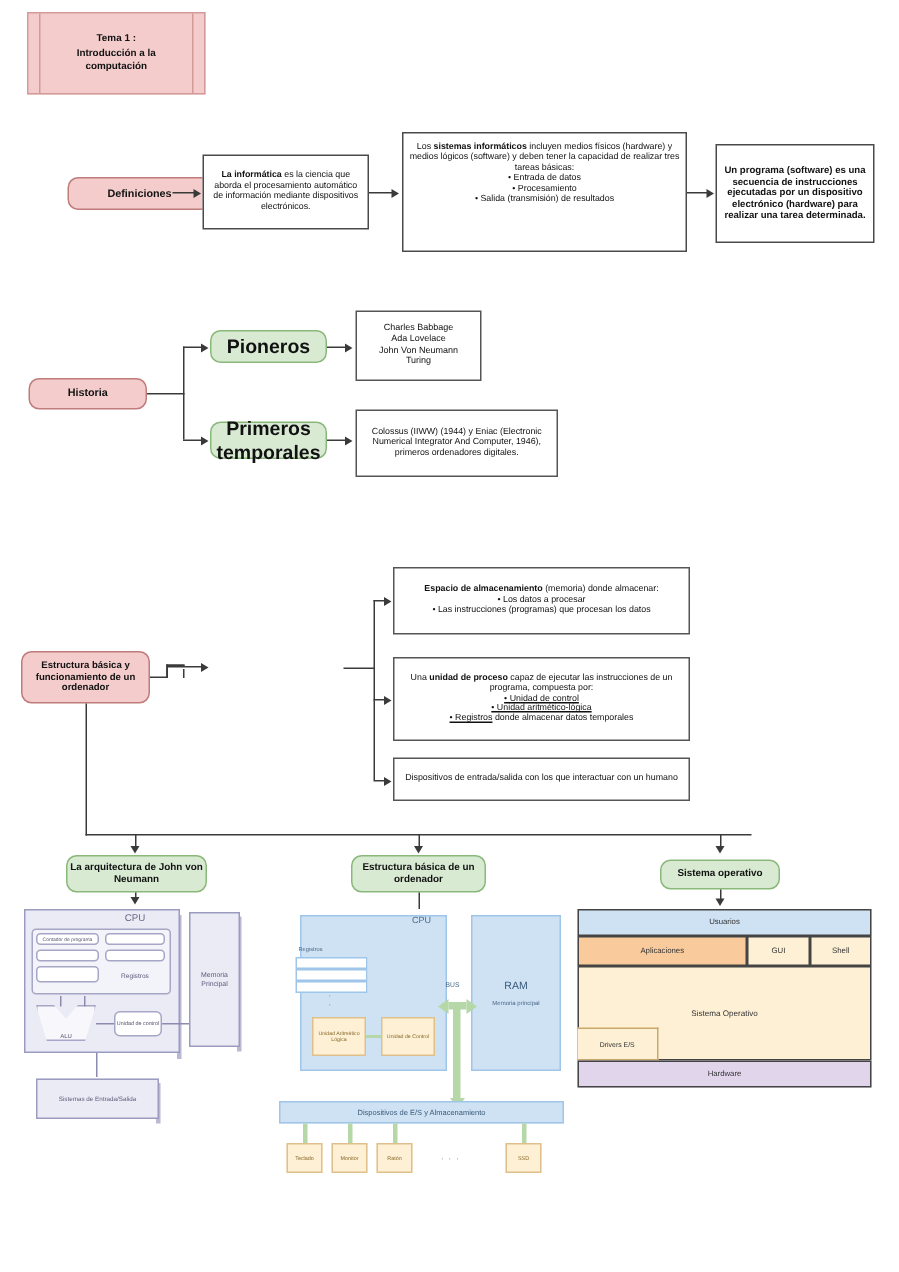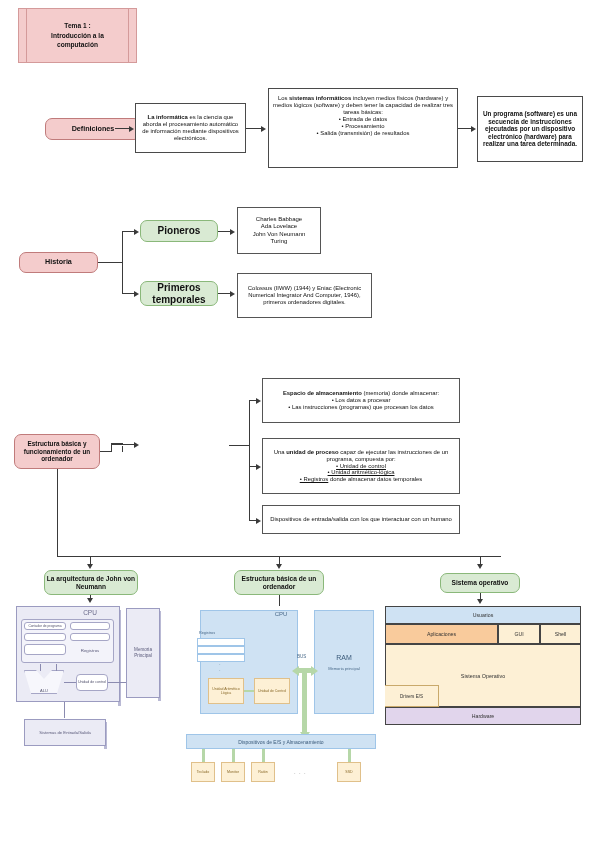--- a/index.html
+++ b/index.html
@@ -35,21 +35,21 @@
     border-radius: 7px;
     font-weight: bold;
     font-size: 7.2px;
     color: #111;
   }
   .green {
     background: #d9ead3;
     border: 1px solid #8ab87a;
     border-radius: 7px;
     font-weight: bold;
-    font-size: 10px;
+    font-size: 13px;
     color: #111;
   }
   .white {
     background: #ffffff;
     border: 1px solid #555555;
     font-size: 6px;
     color: #111;
     padding: 2px 3px;
   }
   .white.thick { border: 1.4px solid #4a4a4a; }

